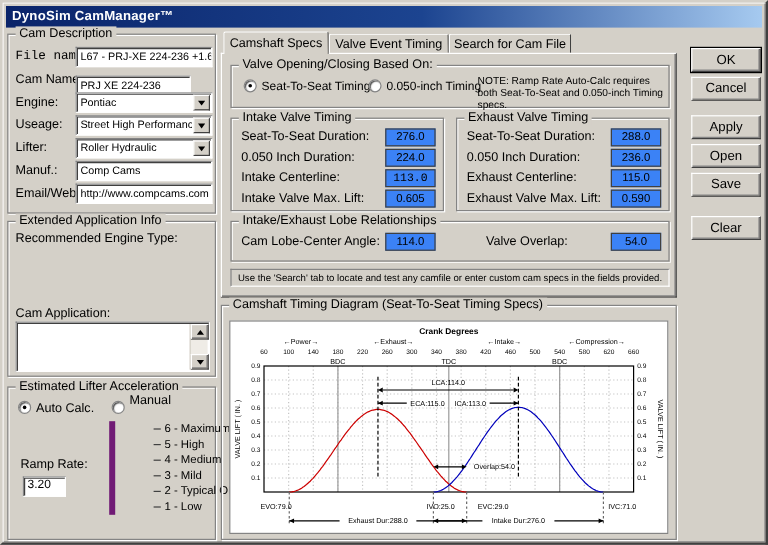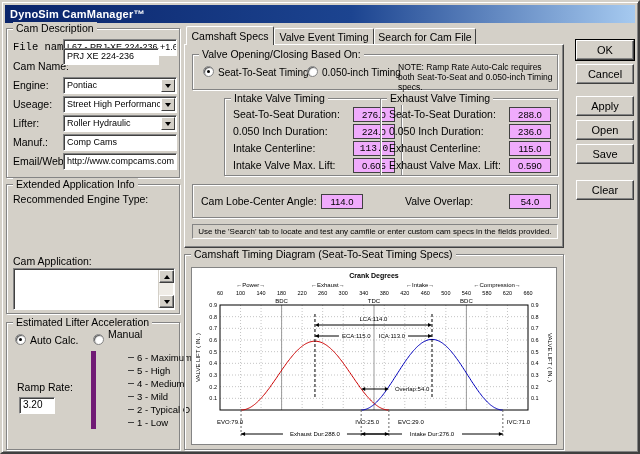--- a/index.html
+++ b/index.html
@@ -30,21 +30,21 @@
     box-shadow:inset -1px -1px 0 #848484;}
   .radio{display:inline-block;width:11px;height:11px;border-radius:50%;background:#fff;border:1px solid #848484;
     box-shadow:inset 1px 1px 1px #555;position:absolute;}
   .radio.checked::after{content:"";position:absolute;left:3px;top:3px;width:3px;height:3px;background:#000;border-radius:50%;}
   .listbox{position:absolute;background:#fff;border:1px solid;border-color:#848484 #fff #fff #848484;box-shadow:inset 1px 1px 0 #404040;}
   .list-item{font-size:10px;line-height:13px;padding:1px 3px;white-space:nowrap;overflow:hidden;margin-right:15px;}
   .vscroll{position:absolute;top:1px;right:1px;bottom:1px;width:15px;background:#efece6;border-left:1px solid #d4d0c8;}
   .sb{position:absolute;left:0;width:15px;height:13px;background:#d4d0c8;border:1px solid;border-color:#fff #404040 #404040 #fff;
     box-shadow:inset -1px -1px 0 #848484;display:flex;align-items:center;justify-content:center;}
   .sb.up{top:0;} .sb.dn{bottom:0;}
-  .valbox{position:absolute;width:42px;height:15px;background:#f0abfc;border:1px solid #404040;font-size:9.5px;line-height:13px;text-align:center;}
+  .valbox{position:absolute;width:42px;height:15px;background:#3b82f6;border:1px solid #404040;font-size:9.5px;line-height:13px;text-align:center;}
   .status{position:absolute;border:1px solid;border-color:#848484 #fff #fff #848484;font-size:8px;line-height:13px;text-align:center;
     white-space:nowrap;overflow:hidden;background:#d4d0c8;}
   .note{position:absolute;font-size:8.5px;line-height:10px;}
   .chartbox{position:absolute;background:#fff;border:1px solid #848484;}
   .scale{position:absolute;border-left:5px solid #701a75;padding-left:32px;}
   .scale-item{display:flex;align-items:center;height:13px;font-size:9.5px;white-space:nowrap;}
   .tick{width:6px;height:1px;background:#404040;margin-right:3px;flex:none;}
 </style>
 </head>
 <body>
@@ -54,21 +54,21 @@
     <span>DynoSim CamManager™</span>
   </div>
 
   <div class="group" style="left:4px;top:26px;width:174px;height:150px;">
     <span class="legend">Cam Description</span>
 
     <span class="lbl" style="left:6px;top:12px;font-family:Liberation Mono, monospace;">File name:</span>
     <span class="field" style="left:56px;top:10px;width:114px;">L67 - PRJ-XE 224-236 +1.6:1...</span>
 
     <span class="lbl" style="left:6px;top:31px;">Cam Name:</span>
-    <span class="field" style="left:56px;top:19px;width:96px;">PRJ XE 224-236</span>
+    <span class="field" style="left:56px;top:34px;width:96px;">PRJ XE 224-236</span>
 
     <span class="lbl" style="left:6px;top:50px;">Engine:</span>
     <span class="field" style="left:56px;top:48px;width:114px;">
       <span class="combo-text">Pontiac</span>
       <span class="combo-btn">
           <span class="tri-dn"></span>
         </span>
     </span>
 
     <span class="lbl" style="left:6px;top:69px;">Useage:</span>
@@ -159,21 +159,21 @@
 
   <div class="group" style="left:190px;top:52px;width:366px;height:36px;">
     <span class="legend">Valve Opening/Closing Based On:</span>
     <span class="radio checked" style="left:10px;top:11px;"></span>
     <span class="lbl" style="left:25px;top:11px;font-size:10px;">Seat-To-Seat Timing</span>
     <span class="radio" style="left:114px;top:11px;"></span>
     <span class="lbl" style="left:129px;top:11px;font-size:10px;">0.050-inch Timing</span>
     <div class="note" style="left:205px;top:7px;width:156px;">NOTE: Ramp Rate Auto-Calc requires both Seat-To-Seat and 0.050-inch Timing specs.</div>
   </div>
 
-  <div class="group" style="left:190px;top:96px;width:178px;height:78px;margin-left:32px;">
+  <div class="group" style="left:190px;top:96px;width:178px;height:78px;">
     <span class="legend">Intake Valve Timing</span>
     <span class="lbl" style="left:8px;top:9px;">Seat-To-Seat Duration:</span>
     <span class="valbox" style="left:128px;top:8px;">276.0</span>
     <span class="lbl" style="left:8px;top:26px;">0.050 Inch Duration:</span>
     <span class="valbox" style="left:128px;top:25px;">224.0</span>
     <span class="lbl" style="left:8px;top:43px;">Intake Centerline:</span>
     <span class="valbox" style="left:128px;top:42px;font-family:Liberation Mono, monospace;">113.0</span>
     <span class="lbl" style="left:8px;top:60px;">Intake Valve Max. Lift:</span>
     <span class="valbox" style="left:128px;top:59px;">0.605</span>
   </div>
@@ -184,20 +184,21 @@
     <span class="valbox" style="left:128px;top:8px;">288.0</span>
     <span class="lbl" style="left:8px;top:26px;">0.050 Inch Duration:</span>
     <span class="valbox" style="left:128px;top:25px;">236.0</span>
     <span class="lbl" style="left:8px;top:43px;">Exhaust Centerline:</span>
     <span class="valbox" style="left:128px;top:42px;">115.0</span>
     <span class="lbl" style="left:8px;top:60px;">Exhaust Valve Max. Lift:</span>
     <span class="valbox" style="left:128px;top:59px;">0.590</span>
   </div>
 
   <div class="group" style="left:190px;top:182px;width:366px;height:34px;">
+    <span class="legend">Intake/Exhaust Lobe Relationships</span>
     <span class="lbl" style="left:8px;top:10px;">Cam Lobe-Center Angle:</span>
     <span class="valbox" style="left:128px;top:9px;">114.0</span>
     <span class="lbl" style="left:212px;top:10px;">Valve Overlap:</span>
     <span class="valbox" style="left:316px;top:9px;">54.0</span>
   </div>
 
   <div class="status" style="left:190px;top:222px;width:366px;height:15px;">Use the 'Search' tab to locate and test any camfile or enter custom cam specs in the fields provided.</div>
 
   <div class="group" style="left:182px;top:252px;width:380px;height:196px;">
     <span class="legend">Camshaft Timing Diagram (Seat-To-Seat Timing Specs)</span>

